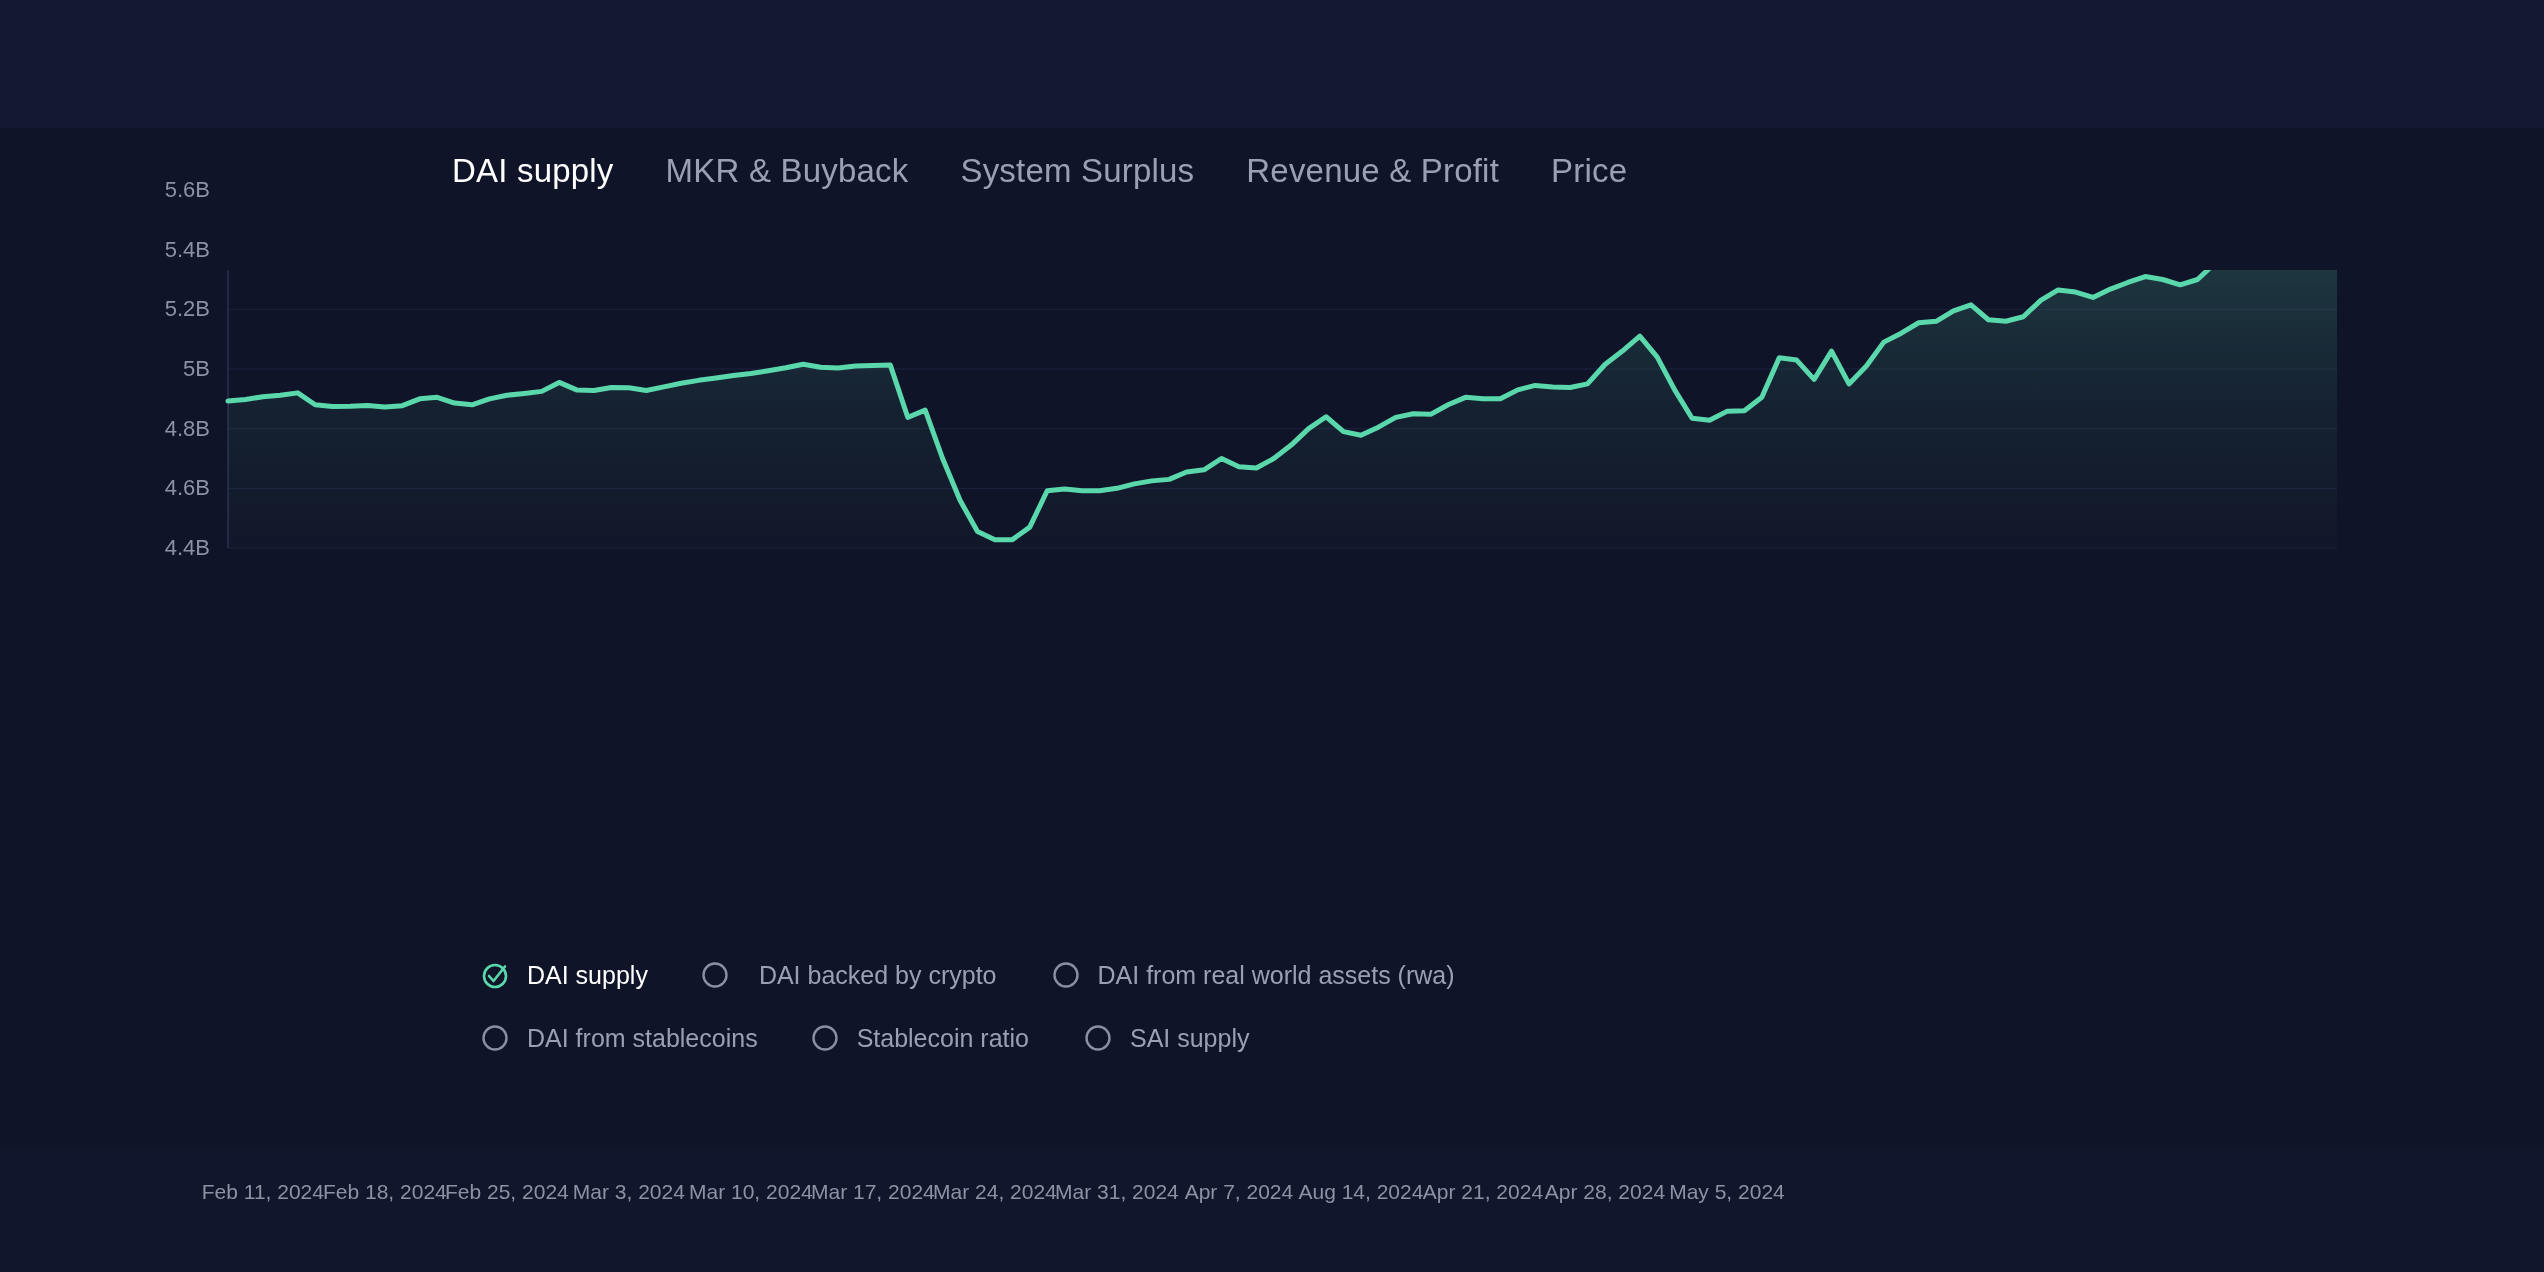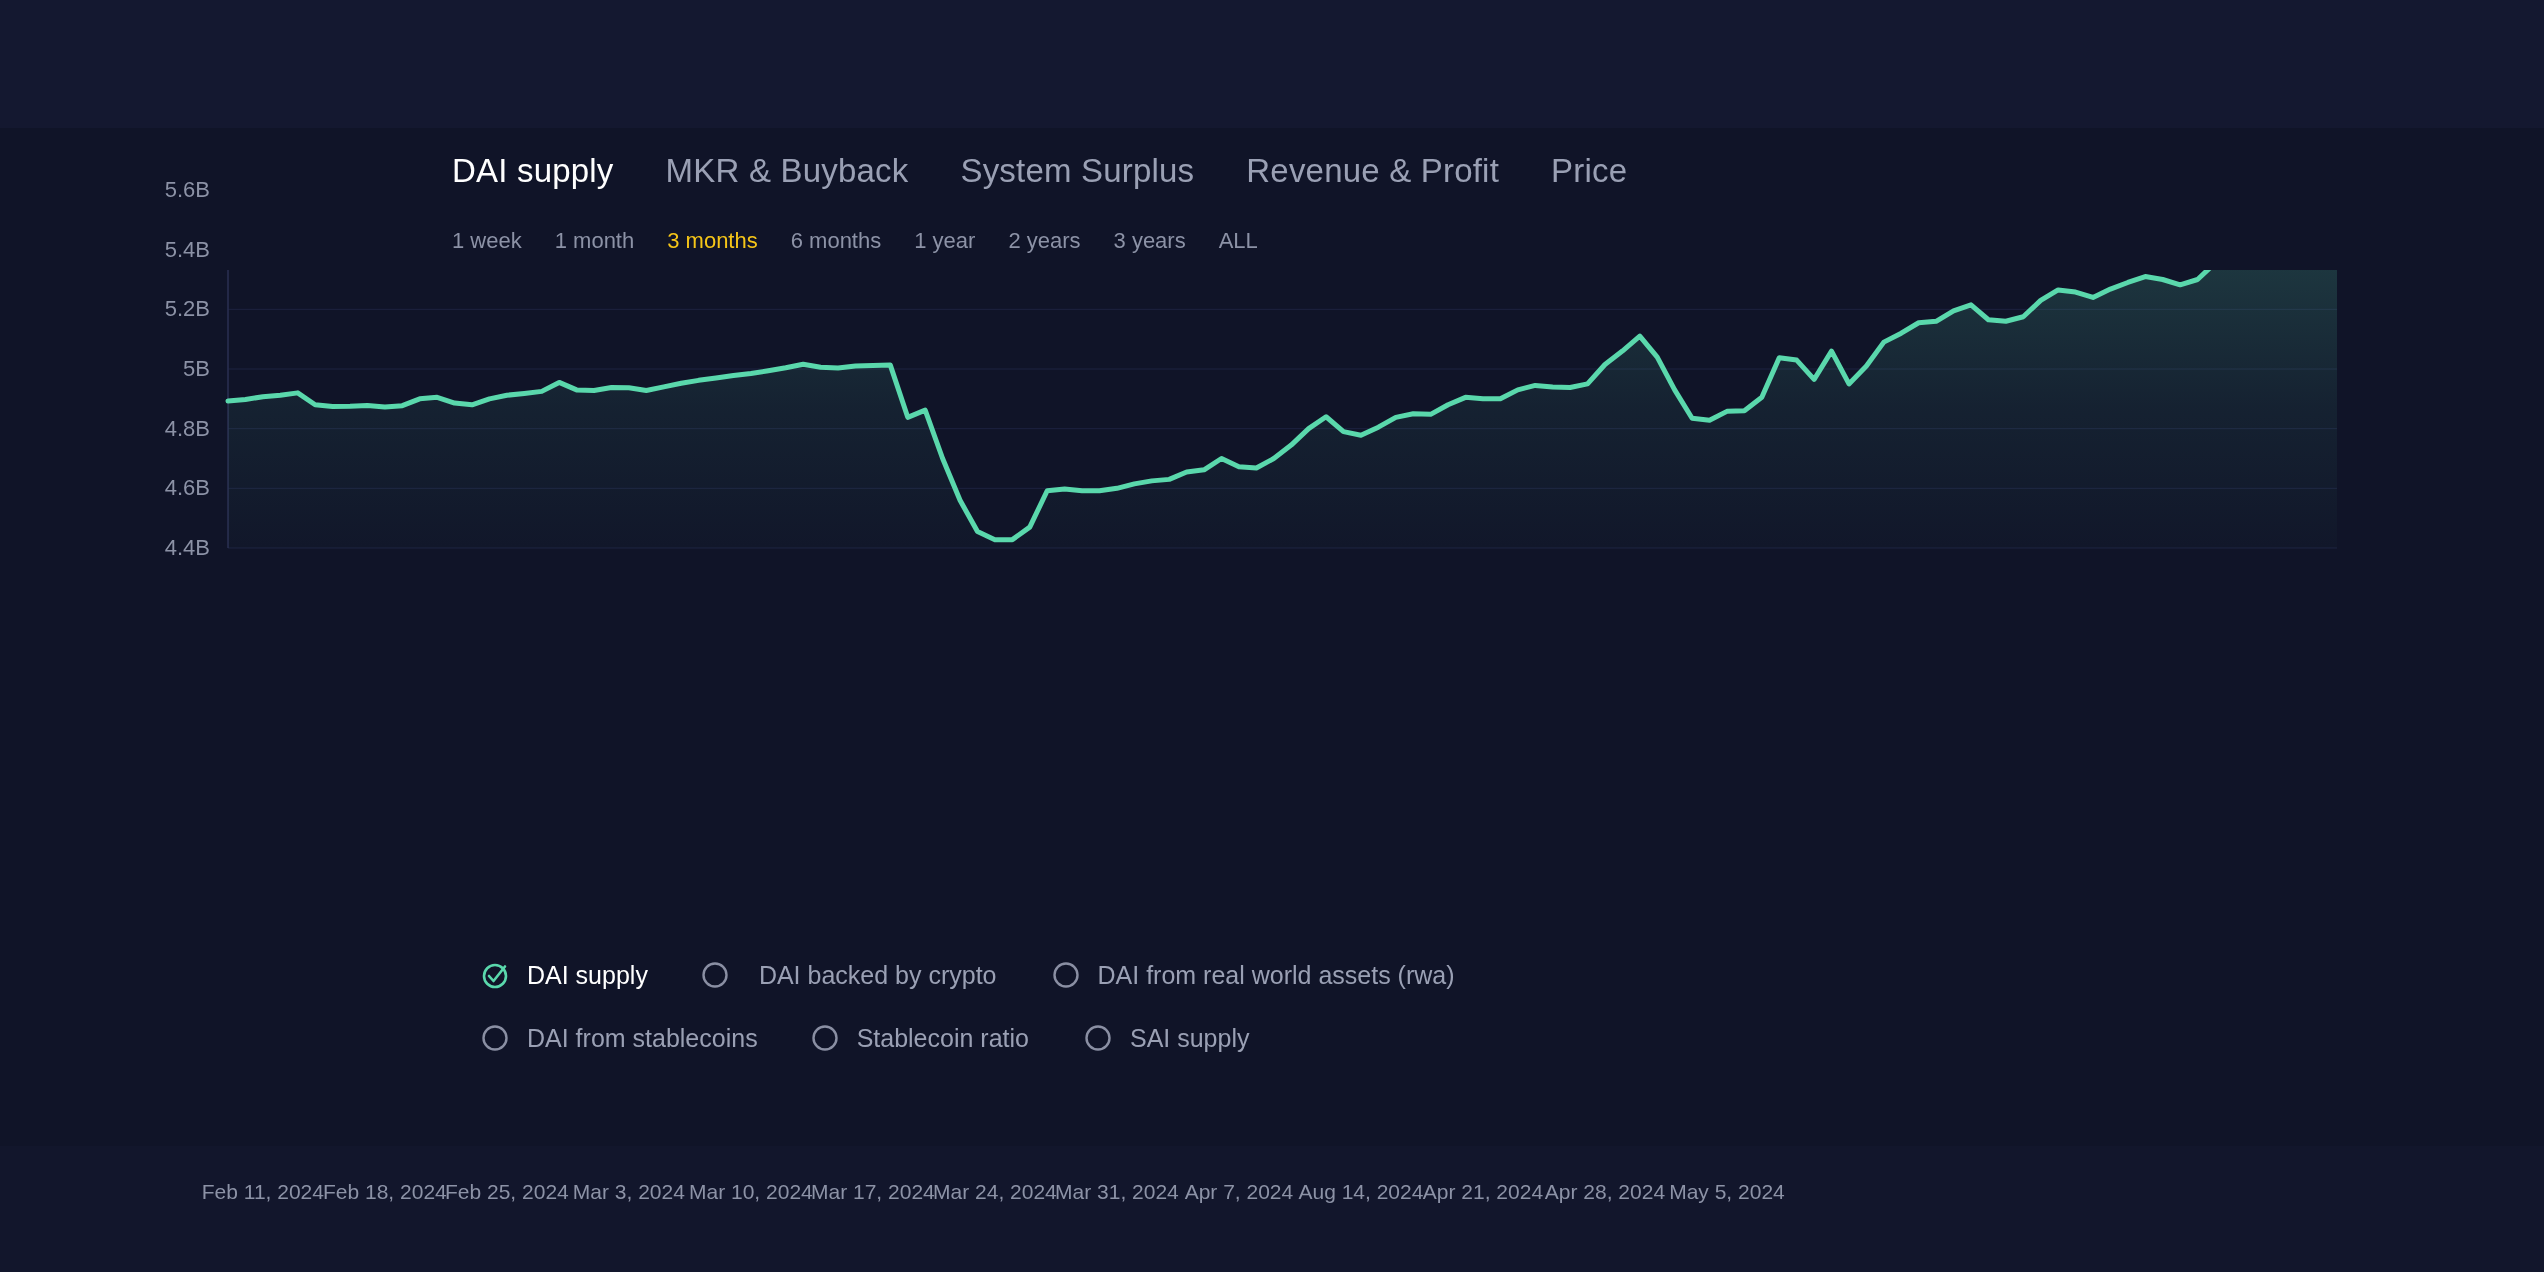--- a/index.html
+++ b/index.html
@@ -68,30 +68,20 @@
   <div class="band-bottom"></div>
 
   <div class="tabs" id="tabs">
       <div class="tab active">DAI supply</div>
       <div class="tab">MKR &amp; Buyback</div>
       <div class="tab">System Surplus</div>
       <div class="tab">Revenue &amp; Profit</div>
       <div class="tab">Price</div>
     </div>
 
-  <div class="ranges" id="ranges">
-      <div class="range">1 week</div>
-      <div class="range">1 month</div>
-      <div class="range active">3 months</div>
-      <div class="range">6 months</div>
-      <div class="range">1 year</div>
-      <div class="range">2 years</div>
-      <div class="range">3 years</div>
-      <div class="range">ALL</div>
-    </div>
 
   <div class="chart-wrap" id="chart-wrap">
     <svg class="chart-svg" id="chart-svg" width="2544" height="640">
         <defs>
           <linearGradient id="areaGrad" x1="0" y1="0" x2="0" y2="1">
             <stop offset="0%" stop-color="#5ad8ac" stop-opacity="0.20"></stop>
             <stop offset="55%" stop-color="#5ad8ac" stop-opacity="0.07"></stop>
             <stop offset="100%" stop-color="#5ad8ac" stop-opacity="0.015"></stop>
           </linearGradient>
         </defs>

